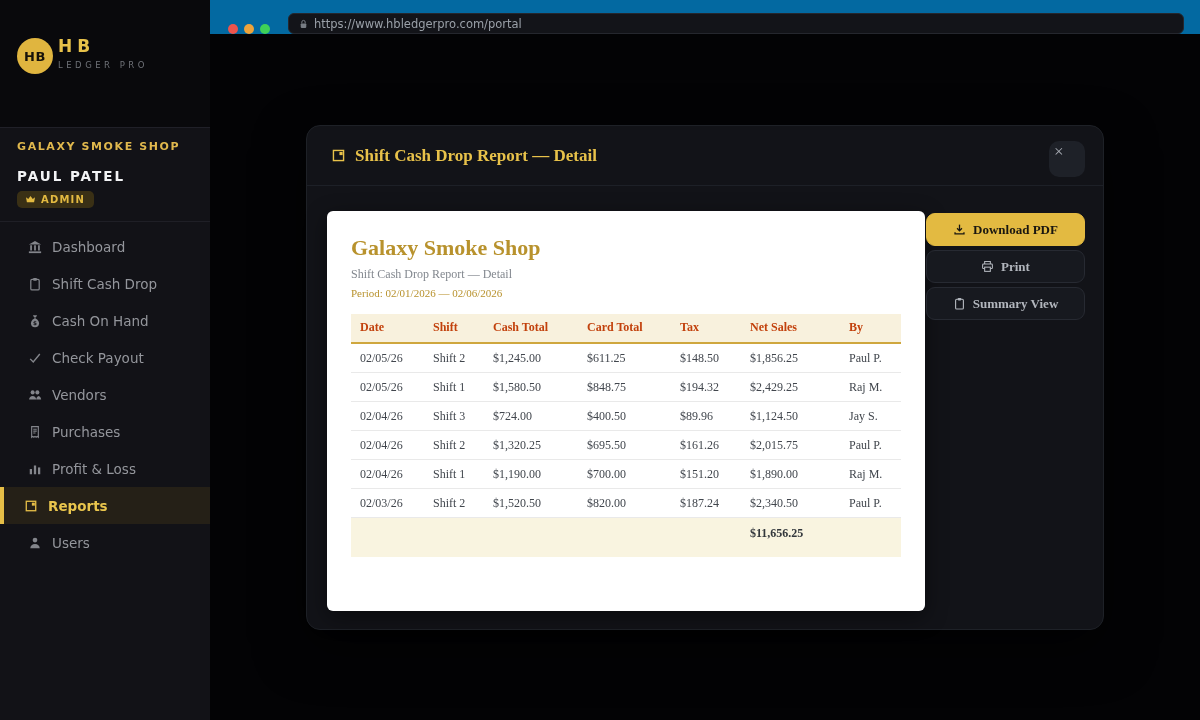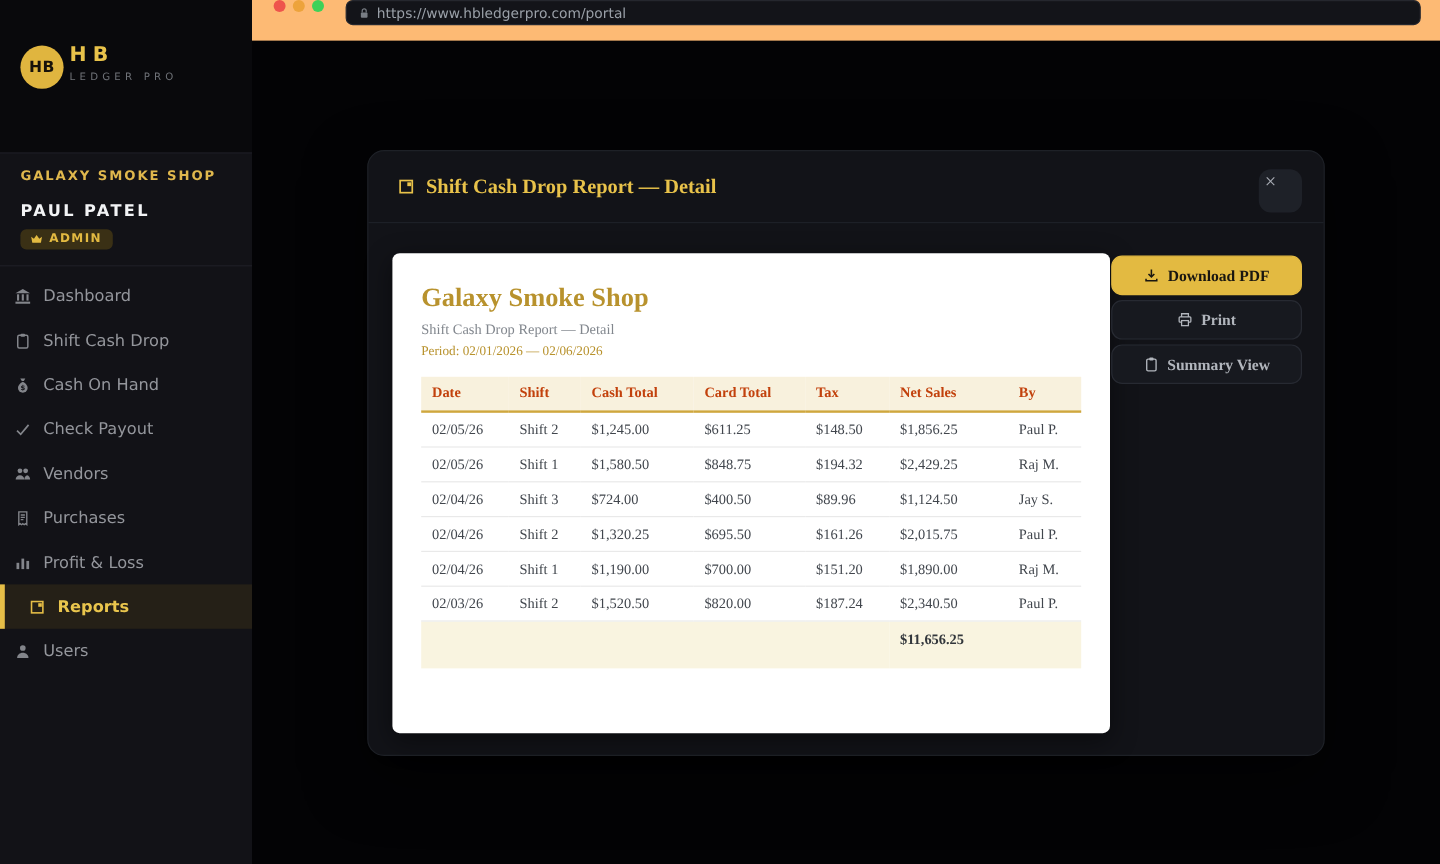--- a/index.html
+++ b/index.html
@@ -1,39 +1,39 @@
 <!DOCTYPE html>
 <html><head>
 <meta charset="utf-8">
 <style>
   * { margin:0; padding:0; box-sizing:border-box; }
   html,body { width:1200px; height:720px; background:#030305; font-family:"DejaVu Sans","Liberation Sans",sans-serif; overflow:hidden; }
   .page { position:relative; width:1200px; height:720px; }
 
   
-  .topbar { position:absolute; left:210px; top:0; width:990px; height:34px; background:#fdba74; display:flex; align-items:flex-start; padding:0 16px 0 18px; }
+  .topbar { position:absolute; left:210px; top:0; width:990px; height:34px; background:#0369a1; display:flex; align-items:flex-end; padding:0 16px 0 18px; }
   .dots { display:flex; gap:6px; margin-right:18px; }
   .dot { width:10px; height:10px; border-radius:50%; display:inline-block; }
   .dot.red { background:#ee544c; } .dot.yellow { background:#eda33b; } .dot.green { background:#3ed158; }
   .urlpill { flex:1; height:21px; background:#131419; border:1px solid #25272e; border-radius:6px; display:flex; align-items:center; padding:0 10px; color:#9aa0a8; font-size:11.5px; gap:6px; }
   .urlpill svg { flex:none; opacity:.75; }
 
   
   .sidebar { position:absolute; left:0; top:0; width:210px; height:720px; background:#121217; }
   .logo-area { height:128px; background:#09090c; border-bottom:1px solid #202028; padding:20px 16px 0 17px; display:flex; }
   .logo-circle { width:36px; height:36px; margin-top:18px; border-radius:50%; background:#e0b53f; color:#17120a; font-weight:bold; font-size:13px; display:flex; align-items:center; justify-content:center; letter-spacing:.5px; flex:none; }
   .logo-text { margin:16px 0 0 5px; }
   .brand { color:#e8c24a; font-size:17px; font-weight:bold; letter-spacing:5px; }
   .brand-sub { color:#6f7278; font-size:8.5px; letter-spacing:3.5px; margin-top:4px; }
   .shop-block { padding:12px 16px 13px 17px; border-bottom:1px solid #1f1f26; }
   .shop-name { color:#e0b84d; font-size:11px; font-weight:bold; letter-spacing:1.6px; }
   .user-name { color:#f2f3f5; font-size:13.5px; font-weight:bold; letter-spacing:2px; margin-top:15px; }
   .admin-badge { display:inline-flex; align-items:center; gap:5px; margin-top:7px; background:#3a3015; color:#e3ba41; font-size:10px; font-weight:bold; letter-spacing:1.2px; border-radius:5px; padding:3px 9px 3px 8px; }
   .nav { padding-top:6px; }
-  .nav-item { height:37px; display:flex; align-items:center; gap:10px; padding-left:8px; color:#94969c; font-size:13.5px; cursor:pointer; border-left:4px solid transparent; }
+  .nav-item { height:37px; display:flex; align-items:center; gap:10px; padding-left:24px; color:#94969c; font-size:13.5px; cursor:pointer; border-left:4px solid transparent; }
   .nav-item .nicon { display:flex; color:#83858b; }
   .nav-item.active { background:#252017; border-left:4px solid #e6be47; padding-left:20px; color:#e9c54d; font-weight:bold; }
   .nav-item.active .nicon { color:#e6be47; }
 
   
   .main { position:absolute; left:210px; top:34px; width:990px; height:686px; background:#030305; }
   .modal { position:absolute; left:96px; top:91px; width:798px; height:505px; background:#121318; border:1px solid #1e2127; border-radius:14px; box-shadow:0 18px 50px rgba(0,0,0,.6);font-family:Liberation Serif, serif; }
   .modal-header { height:60px; border-bottom:1px solid #1d2027; display:flex; align-items:center; padding:0 24px; }
   .modal-title { color:#e8c24a; font-size:17px; font-weight:bold; display:flex; align-items:center; gap:9px; }
   .modal-title .micon { display:flex; color:#e8c24a; }

